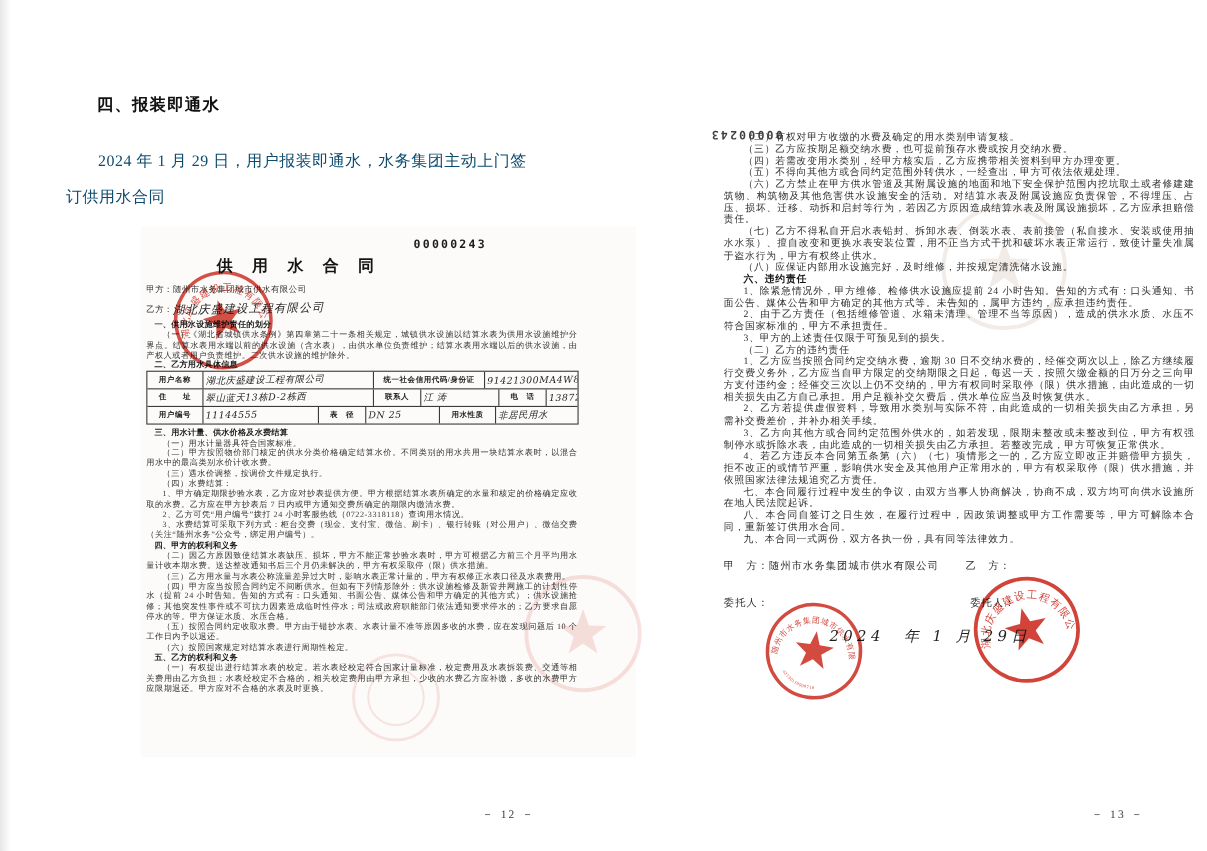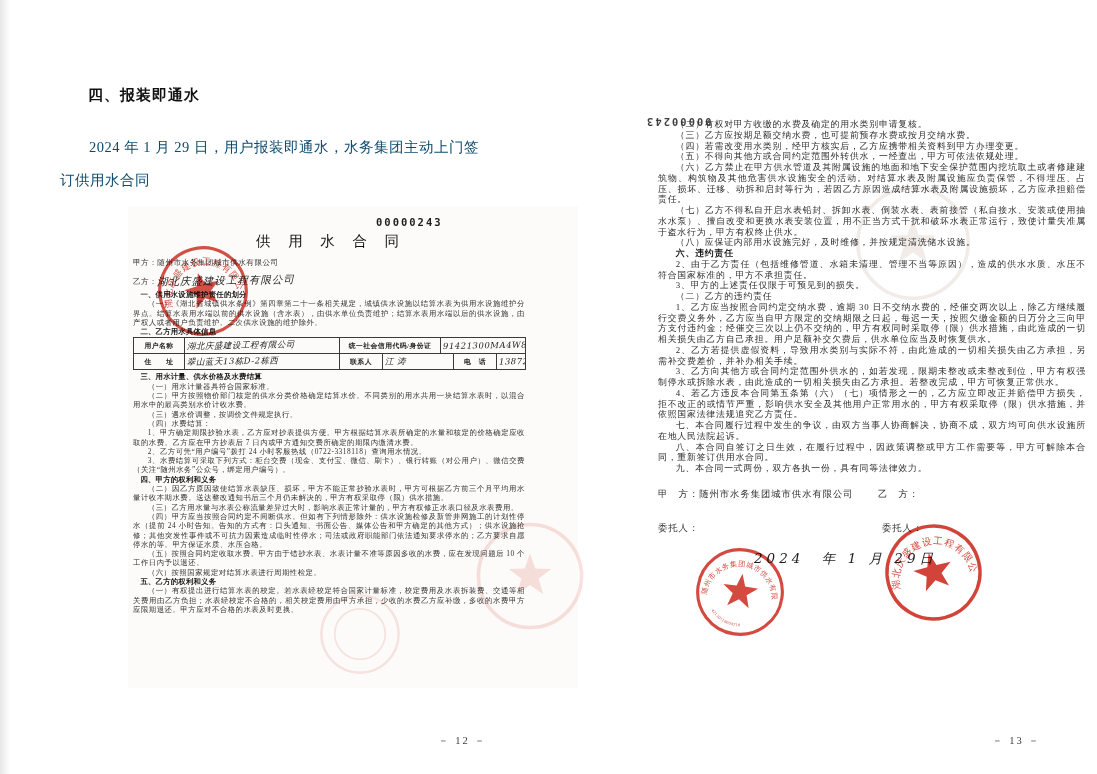--- a/index.html
+++ b/index.html
@@ -11,21 +11,21 @@
   .page-left{position:absolute;left:0;top:0;width:548px;height:774px;}
   .h-sec{position:absolute;left:88px;top:86px;font-family:Liberation Serif, serif;
        font-weight:bold;font-size:15px;letter-spacing:1px;color:#111;}
   .intro{position:absolute;left:60px;top:116px;width:428px;font-size:14.5px;line-height:33px;
        text-indent:2em;letter-spacing:.5px;color:#0c4a6e;}
   .contract{position:absolute;left:128px;top:206px;width:450px;height:482px;
        background:#fcfbf9;}
   .serial{font-family:"DejaVu Sans Mono",monospace;font-weight:bold;font-size:10.5px;
        letter-spacing:2px;color:#1d1d1d;}
   .c-serial{position:absolute;left:248px;top:10px;}
-  .c-title{position:absolute;left:10px;top:26px;width:268px;text-align:right;font-weight:normal;
+  .c-title{position:absolute;left:10px;top:26px;width:268px;text-align:center;font-weight:bold;
        font-size:14.5px;letter-spacing:7px;color:#141414;}
   .party{position:absolute;left:5px;font-size:7.6px;letter-spacing:.5px;color:#333;}
   .party-a{top:52px;}
   .party-b{top:68px;}
   .hand{font-style:italic;font-family:"DejaVu Serif",serif;color:#1f1f1f;}
   .party-b .hand{font-size:10.5px;letter-spacing:1px;display:inline-block;transform:rotate(-1deg);}
   .c-body{position:absolute;left:5px;top:84px;width:392px;font-size:7.4px;line-height:9.3px;
        letter-spacing:.5px;text-align:justify;color:#333;}
   .c-body p{margin:0;text-indent:2em;}
   .c-body p.ct{font-weight:bold;text-indent:1em;color:#1a1a1a;
@@ -88,20 +88,28 @@
           <div class="tc tv" style="flex:1;"><span class="hand">91421300MA4W8B2432R</span></div>
         </div>
         <div class="trow">
           <div class="tc tl" style="width:46px;">住　　址</div>
           <div class="tc tv" style="width:150px;"><span class="hand">翠山蓝天13栋D-2栋西</span></div>
           <div class="tc tl" style="width:38px;">联系人</div>
           <div class="tc tv" style="width:66px;"><span class="hand">江 涛</span></div>
           <div class="tc tl" style="width:38px;">电　话</div>
           <div class="tc tv" style="flex:1;"><span class="hand">13872396030</span></div>
         </div>
+        <div class="trow">
+          <div class="tc tl" style="width:46px;">用户编号</div>
+          <div class="tc tv" style="width:100px;"><span class="hand">11144555</span></div>
+          <div class="tc tl" style="width:38px;">表　径</div>
+          <div class="tc tv" style="width:62px;"><span class="hand">DN 25</span></div>
+          <div class="tc tl" style="width:46px;">用水性质</div>
+          <div class="tc tv" style="flex:1;"><span class="hand">非居民用水</span></div>
+        </div>
       </div>
 
       <p class="ct">三、用水计量、供水价格及水费结算</p>
       <div>
           <p>（一）用水计量器具符合国家标准。</p>
           <p>（二）甲方按照物价部门核定的供水分类价格确定结算水价。不同类别的用水共用一块结算水表时，以混合用水中的最高类别水价计收水费。</p>
           <p>（三）遇水价调整，按调价文件规定执行。</p>
           <p>（四）水费结算：</p>
           <p>1、甲方确定期限抄验水表，乙方应对抄表提供方便。甲方根据结算水表所确定的水量和核定的价格确定应收取的水费。乙方应在甲方抄表后 7 日内或甲方通知交费所确定的期限内缴清水费。</p>
           <p>2、乙方可凭“用户编号”拨打 24 小时客服热线（0722-3318118）查询用水情况。</p>
@@ -129,20 +137,21 @@
     <div>
 
     <p>（二）有权对甲方收缴的水费及确定的用水类别申请复核。</p>
         <p>（三）乙方应按期足额交纳水费，也可提前预存水费或按月交纳水费。</p>
         <p>（四）若需改变用水类别，经甲方核实后，乙方应携带相关资料到甲方办理变更。</p>
         <p>（五）不得向其他方或合同约定范围外转供水，一经查出，甲方可依法依规处理。</p>
         <p>（六）乙方禁止在甲方供水管道及其附属设施的地面和地下安全保护范围内挖坑取土或者修建建筑物、构筑物及其他危害供水设施安全的活动。对结算水表及附属设施应负责保管，不得埋压、占压、损坏、迁移、动拆和启封等行为，若因乙方原因造成结算水表及附属设施损坏，乙方应承担赔偿责任。</p>
         <p>（七）乙方不得私自开启水表铅封、拆卸水表、倒装水表、表前接管（私自接水、安装或使用抽水水泵）、擅自改变和更换水表安装位置，用不正当方式干扰和破坏水表正常运行，致使计量失准属于盗水行为，甲方有权终止供水。</p>
         <p>（八）应保证内部用水设施完好，及时维修，并按规定清洗储水设施。</p>
         <p class="bold">六、违约责任</p>
+        <p>1、除紧急情况外，甲方维修、检修供水设施应提前 24 小时告知。告知的方式有：口头通知、书面公告、媒体公告和甲方确定的其他方式等。未告知的，属甲方违约，应承担违约责任。</p>
         <p>2、由于乙方责任（包括维修管道、水箱未清理、管理不当等原因），造成的供水水质、水压不符合国家标准的，甲方不承担责任。</p>
         <p>3、甲方的上述责任仅限于可预见到的损失。</p>
         <p>（二）乙方的违约责任</p>
         <p>1、乙方应当按照合同约定交纳水费，逾期 30 日不交纳水费的，经催交两次以上，除乙方继续履行交费义务外，乙方应当自甲方限定的交纳期限之日起，每迟一天，按照欠缴金额的日万分之三向甲方支付违约金；经催交三次以上仍不交纳的，甲方有权同时采取停（限）供水措施，由此造成的一切相关损失由乙方自己承担。用户足额补交欠费后，供水单位应当及时恢复供水。</p>
         <p>2、乙方若提供虚假资料，导致用水类别与实际不符，由此造成的一切相关损失由乙方承担，另需补交费差价，并补办相关手续。</p>
         <p>3、乙方向其他方或合同约定范围外供水的，如若发现，限期未整改或未整改到位，甲方有权强制停水或拆除水表，由此造成的一切相关损失由乙方承担。若整改完成，甲方可恢复正常供水。</p>
         <p>4、若乙方违反本合同第五条第（六）（七）项情形之一的，乙方应立即改正并赔偿甲方损失，拒不改正的或情节严重，影响供水安全及其他用户正常用水的，甲方有权采取停（限）供水措施，并依照国家法律法规追究乙方责任。</p>
         <p>七、本合同履行过程中发生的争议，由双方当事人协商解决，协商不成，双方均可向供水设施所在地人民法院起诉。</p>
         <p>八、本合同自签订之日生效，在履行过程中，因政策调整或甲方工作需要等，甲方可解除本合同，重新签订供用水合同。</p>
         <p>九、本合同一式两份，双方各执一份，具有同等法律效力。</p>

